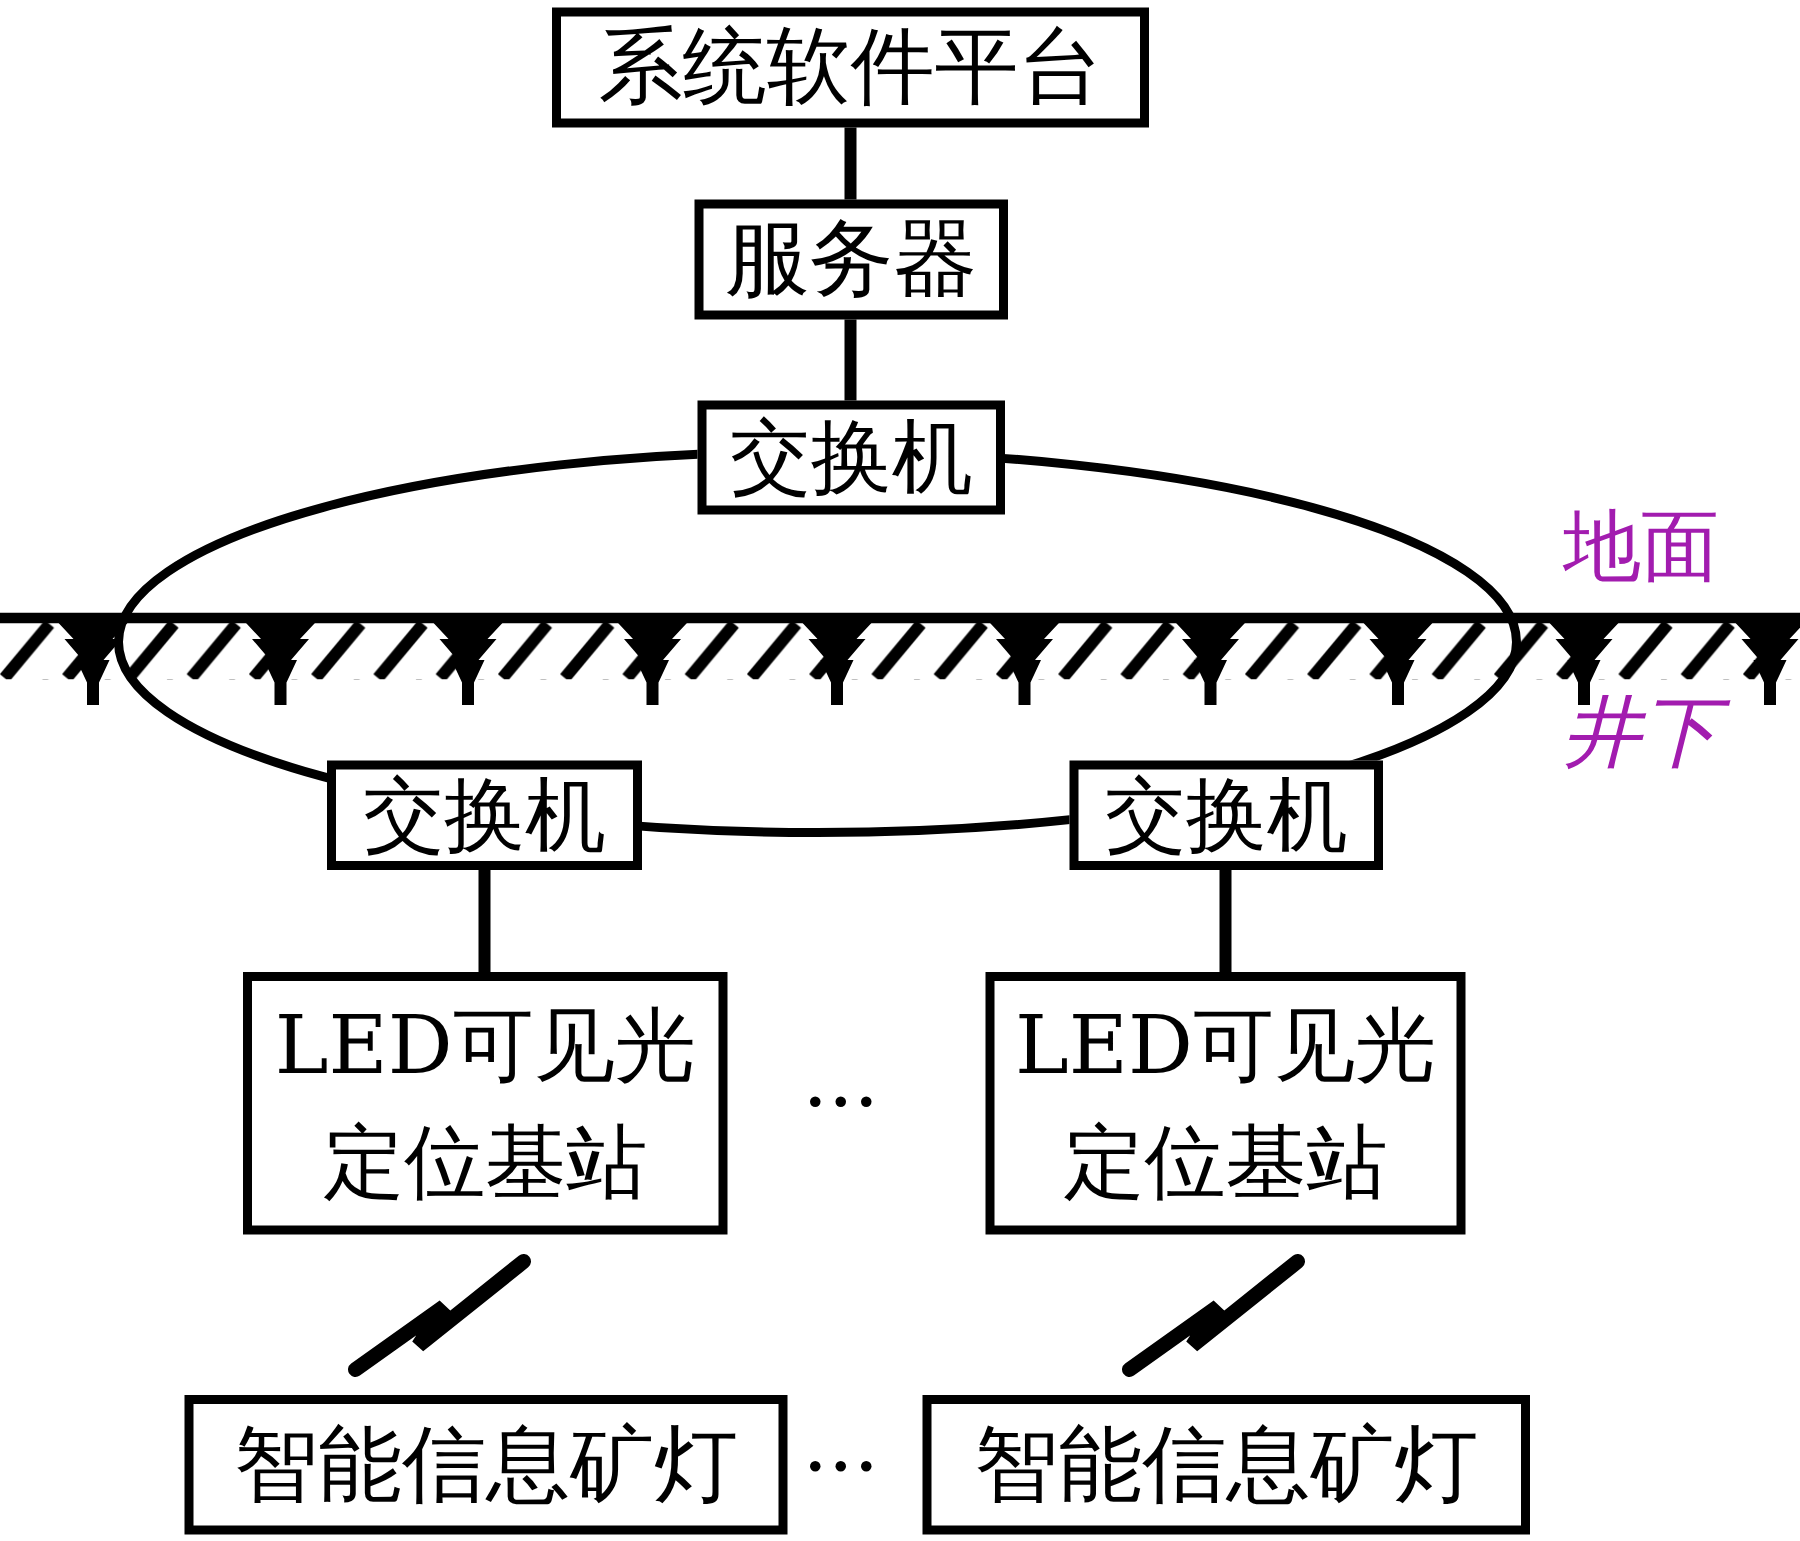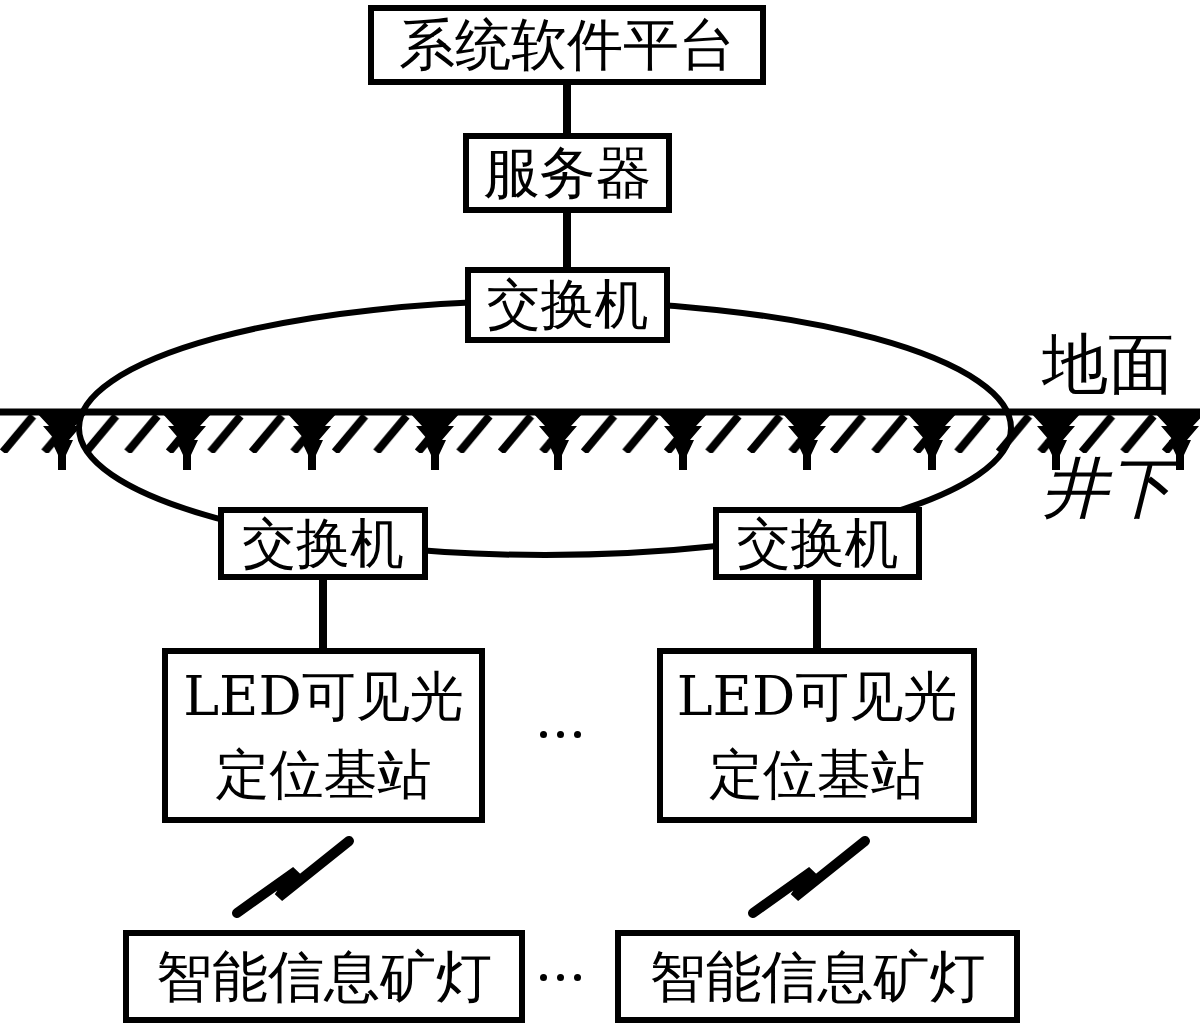--- a/index.html
+++ b/index.html
@@ -33,23 +33,23 @@
     color: #000000;
     line-height: 1.1;
     white-space: nowrap;
     z-index: 2;
   }
   .box .two-line {
     line-height: 78px;
   }
   .side-label {
     position: absolute;
-    font-size: 66px;
+    font-size: 52px;
     line-height: 62px;
-    color: #000000;
+    color: #a21caf;
     z-index: 2;
     white-space: nowrap;
   }
   .dots {
     position: absolute;
     display: flex;
     gap: 10px;
     align-items: center;
     z-index: 2;
   }

